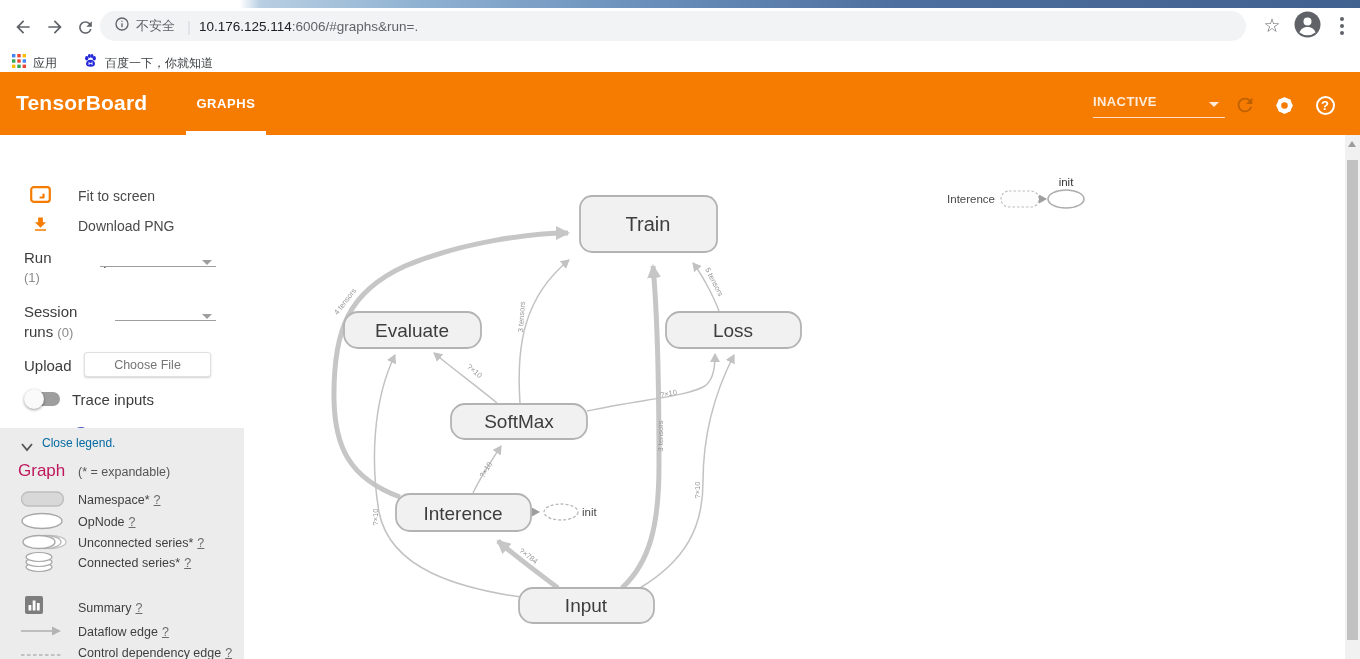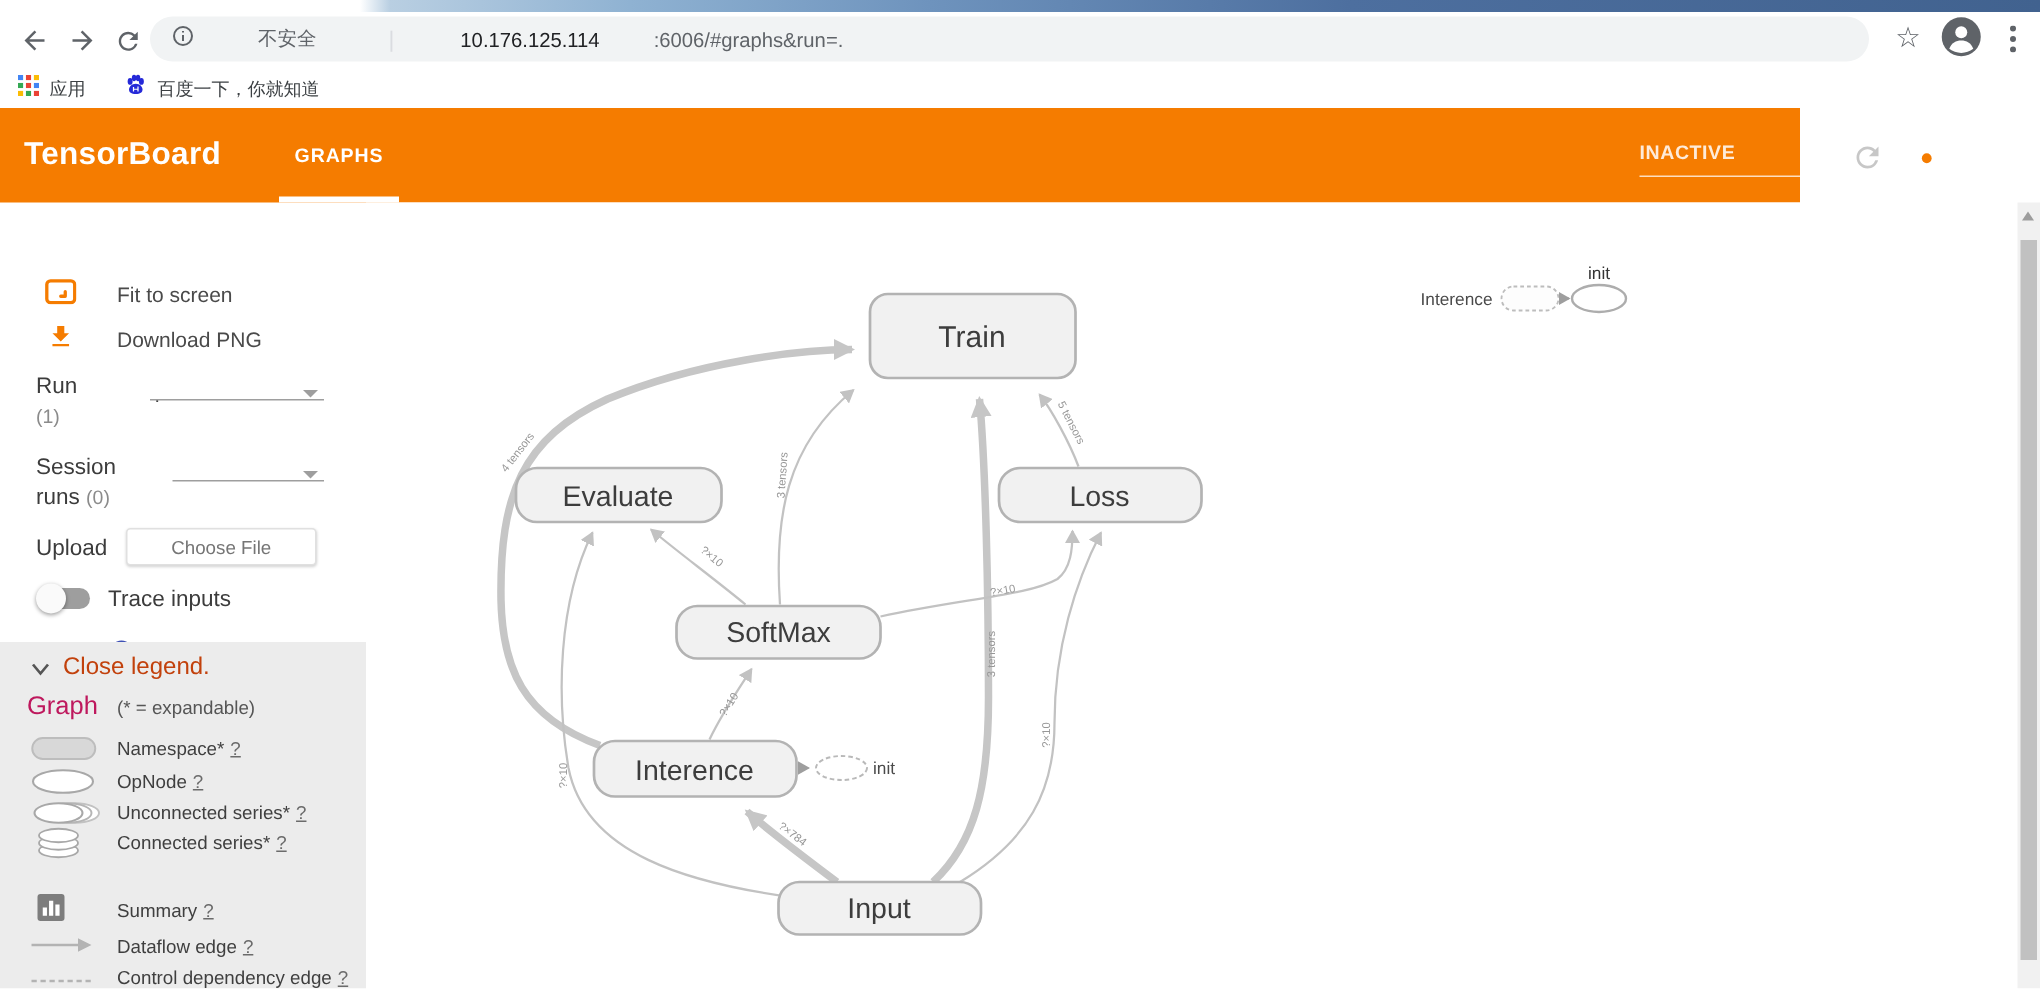--- a/index.html
+++ b/index.html
@@ -7,35 +7,35 @@
               font-family:"Liberation Sans", sans-serif; }
   .abs { position:absolute; }
   #stage { position:relative; width:1360px; height:659px; background:#fff; }
 
   
   #top-strip { left:0; top:0; width:1360px; height:8px;
     background:linear-gradient(to right,#fff 0,#fff 240px,#b9cfe2 260px,#8fb2d2 420px,#6e93bd 620px,#4d6f9f 900px,#41628f 1360px); }
   #toolbar { left:0; top:8px; width:1360px; height:38px; background:#fff; }
   .nav-ic { position:absolute; top:6px; width:26px; height:26px; display:flex; align-items:center; justify-content:center; border-radius:50%; }
   #omnibox { position:absolute; left:100px; top:3px; width:1146px; height:30px; background:#f1f3f4; border-radius:15px;
-             display:flex; align-items:center; padding-left:14px;gap:36px; }
+             display:flex; align-items:center; padding-left:14px; }
   .omni-sec { color:#5f6368; font-size:13px; margin:0 4px 0 6px; }
   .omni-sep { color:#dadce0; font-size:15px; margin:0 8px; }
   .omni-host { color:#202124; font-size:13.5px; }
   .omni-rest { color:#5f6368; font-size:13.5px; }
   #star { position:absolute; left:1258px; top:2px; width:28px; height:30px; color:#5f6368; font-size:19px;
           display:flex; align-items:center; justify-content:center; }
   #avatar { position:absolute; left:1294px; top:3px; width:27px; height:27px; }
   #kebab { position:absolute; left:1334px; top:5px; width:16px; height:26px; display:flex; align-items:center; justify-content:center; }
 
-  #bookmarks { left:0; top:46px; width:1360px; height:26px; background:#fff; display:flex; align-items:center; }
+  #bookmarks { left:0; top:46px; width:1360px; height:26px; background:#fff; display:flex; align-items:flex-end; }
   .bm-label { font-size:12px; color:#3c4043; margin-left:7px; }
 
   
-  #tb-header { left:0; top:72px; width:1200px; height:63px; background:#f57c00; }
+  #tb-header { left:0; top:72px; width:1360px; height:63px; background:#f57c00; }
   #tb-logo { position:absolute; left:16px; top:19px; color:#fff; font-size:21px; font-weight:bold; letter-spacing:.2px; }
   #tb-tab { position:absolute; left:186px; top:0; height:63px; width:80px; display:flex; align-items:center; justify-content:center;
             color:#fff; font-size:13px; font-weight:bold; letter-spacing:.6px; }
   #tb-tab-underline { position:absolute; left:186px; top:59px; width:80px; height:4px; background:#fff; }
   #run-select { position:absolute; left:1093px; top:22px; width:132px; height:24px;
                 border-bottom:1px solid rgba(255,255,255,.75); color:rgba(255,255,255,.85);
                 font-size:13px; font-weight:bold; letter-spacing:.4px; }
   #run-caret { position:absolute; right:6px; top:8px; width:0; height:0;
                border-left:5px solid transparent; border-right:5px solid transparent; border-top:5px solid rgba(255,255,255,.85); }
   .hdr-ic { position:absolute; top:20px; width:26px; height:26px; display:flex; align-items:center; justify-content:center; }
@@ -55,21 +55,21 @@
   #toggle { position:absolute; left:24px; top:230px; width:38px; height:20px; }
   #toggle-track { position:absolute; left:4px; top:3px; width:32px; height:14px; border-radius:7px; background:#9e9e9e; }
   #toggle-knob { position:absolute; left:0; top:0; width:20px; height:20px; border-radius:50%; background:#fafafa;
                  box-shadow:0 1px 3px rgba(0,0,0,.4); }
   #radio { position:absolute; left:73px; top:268px; width:16px; height:16px; border:2px solid #3f51b5; border-radius:50%; }
   #radio-dot { position:absolute; left:3px; top:3px; width:6px; height:6px; border-radius:50%; background:#3f51b5; }
   #sb-divider { position:absolute; left:0; top:292px; width:244px; border-top:1px solid #d7d7d7; }
 
   
   #legend { left:0; top:428px; width:244px; height:231px; background:#ececec; }
-  #legend .close-lbl { position:absolute; left:42px; top:8px; font-size:16px; color:#c2410c; }
+  #legend .close-lbl { position:absolute; left:42px; top:8px; font-size:12px; color:#0369a1; }
   #legend .g-title { position:absolute; left:18px; top:33px; font-size:17px; color:#be185d; }
   #legend .g-note { position:absolute; left:78px; top:37px; font-size:12.5px; color:#555; }
   .lg-item-label { font-size:12.5px; color:#3f3f3f; }
   .lg-help { color:#6b6b6b; text-decoration:underline; margin-left:4px; font-size:12.5px; }
   .lg-row { position:absolute; left:0; width:244px; height:20px; }
   .lg-ic { position:absolute; left:20px; top:0; }
   .lg-txt { position:absolute; left:78px; top:2px; white-space:nowrap; }
 
   
   #main { left:244px; top:135px; width:1101px; height:524px; background:#fff; }

